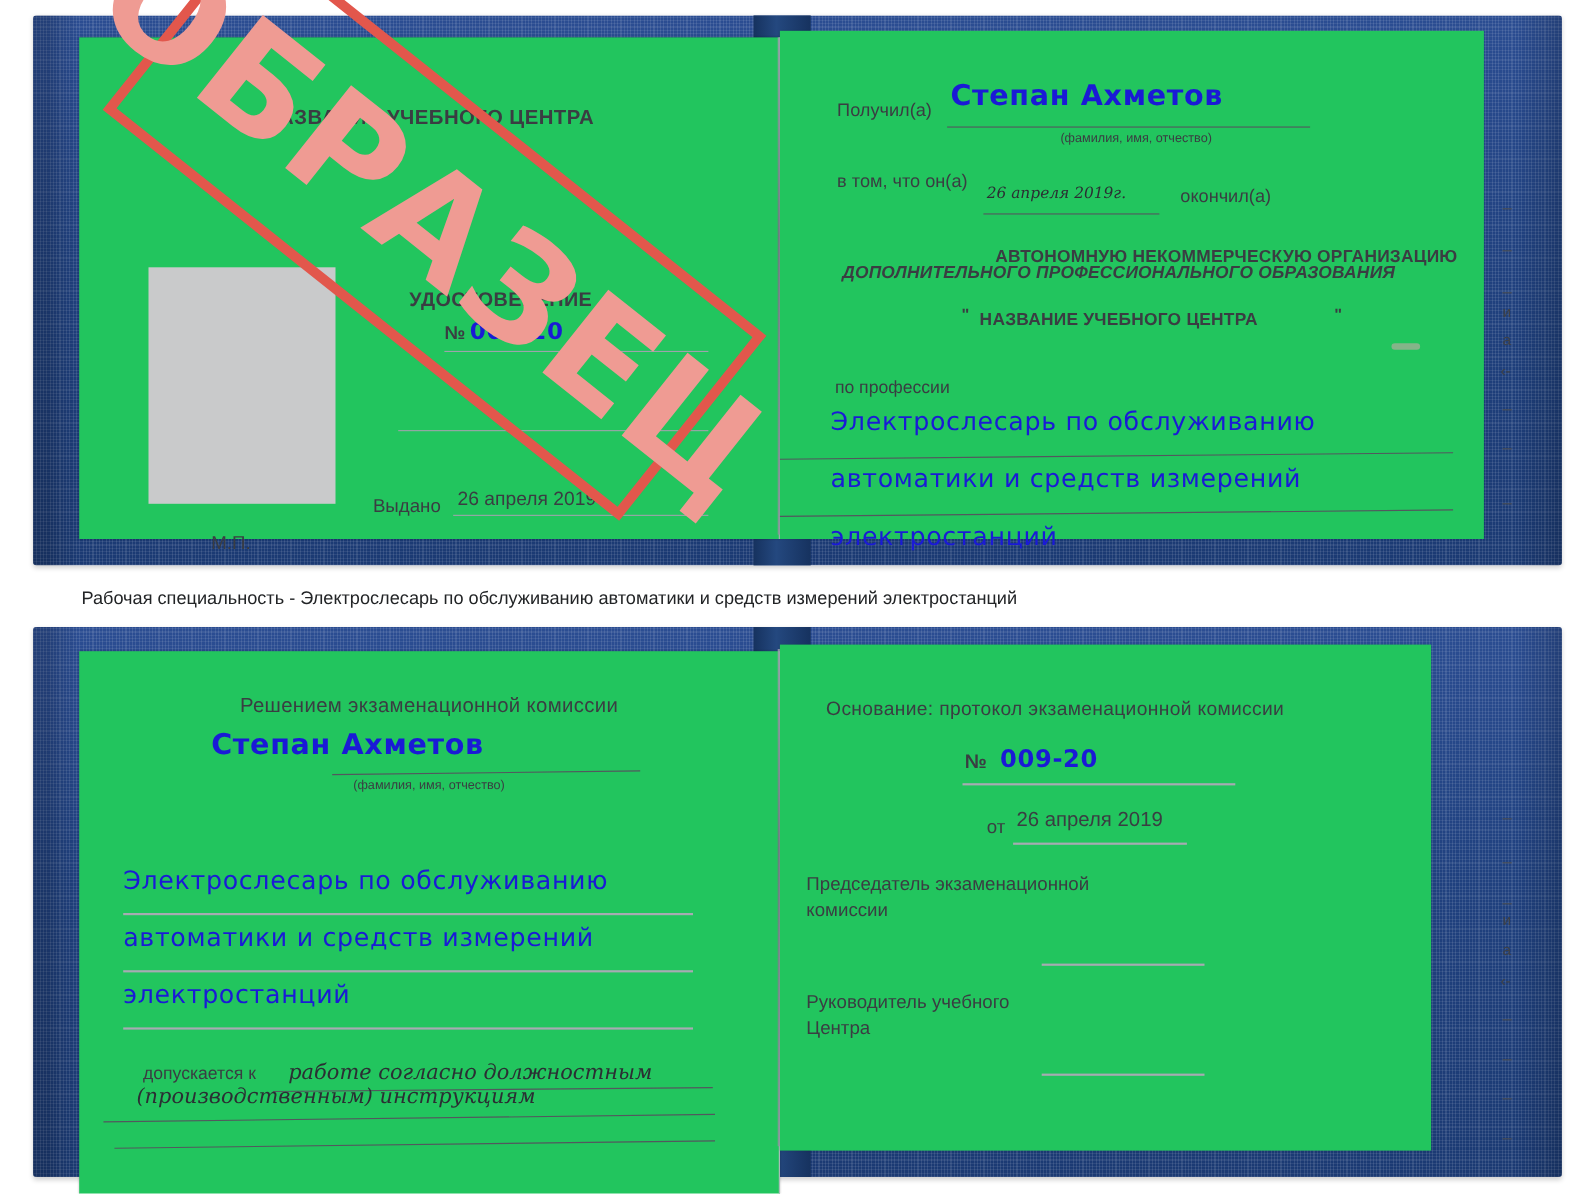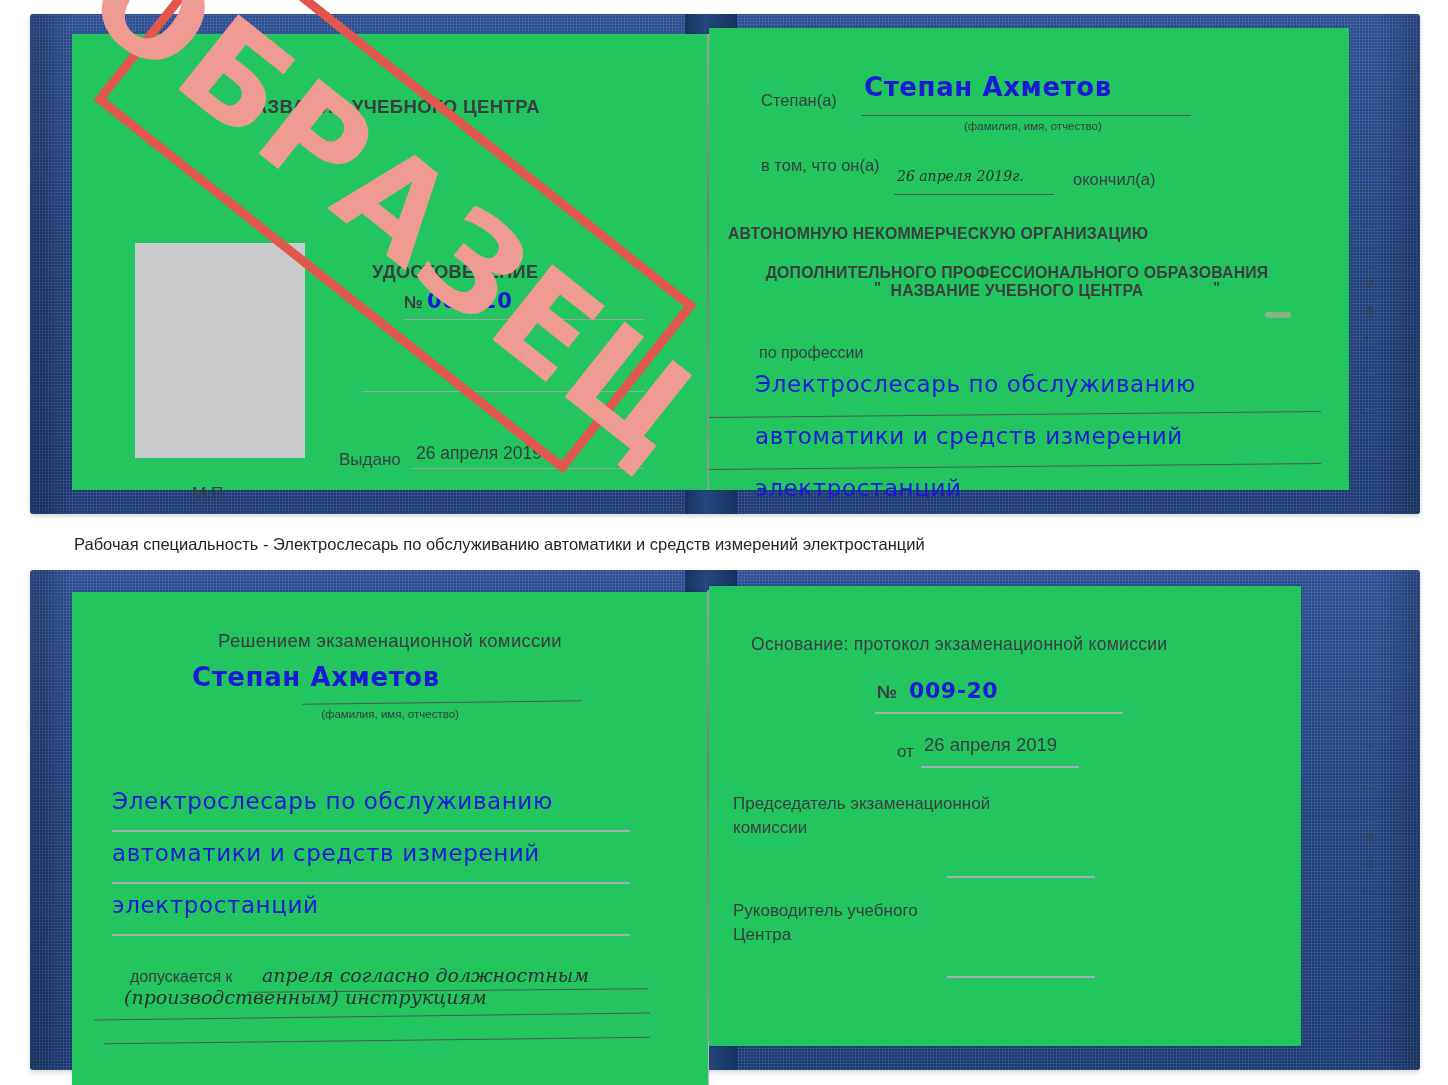--- a/index.html
+++ b/index.html
@@ -127,32 +127,32 @@
     <div class="t" style="left:267px;top:416px;font-size:17px;">Выдано</div>
     <div class="t" style="left:344px;top:409px;font-size:17.5px;">26 апреля 2019</div>
     <div class="rule soft" style="left:340px;top:434px;width:232px;"></div>
 
     <div class="t" style="left:120px;top:450px;font-size:17px;">М.П.</div>
   </div>
 
   <div class="page" style="left:679px;top:14px;width:640px;height:462px;">
     <div class="crease" style="left:-2px;top:6px;height:452px;"></div>
 
-    <div class="t" style="left:52px;top:63px;font-size:16.5px;">Степан(а)</div>
+    <div class="t" style="left:52px;top:63px;font-size:16.5px;">Получил(а)</div>
     <div class="t hand" style="left:155px;top:44px;font-size:26px;font-weight:bold;">Степан Ахметов</div>
     <div class="rule dark" style="left:152px;top:87px;width:330px;"></div>
     <div class="t" style="left:255px;top:92px;font-size:11.5px;">(фамилия, имя, отчество)</div>
 
     <div class="t" style="left:52px;top:128px;font-size:16.5px;">в том, что он(а)</div>
     <div class="hand-slant t" style="left:188px;top:140px;font-size:14px;">26 апреля 2019г.</div>
     <div class="rule dark" style="left:185px;top:166px;width:160px;"></div>
     <div class="t" style="left:364px;top:142px;font-size:16.5px;">окончил(а)</div>
 
-    <div class="t caps" style="left:0;top:197px;width:616px;text-align:left;font-size:15.8px;font-weight:bold;margin-left:19px;">АВТОНОМНУЮ НЕКОММЕРЧЕСКУЮ ОРГАНИЗАЦИЮ</div>
-    <div class="t caps" style="left:0;top:236px;width:616px;text-align:center;font-size:15.8px;font-weight:bold;">ДОПОЛНИТЕЛЬНОГО ПРОФЕССИОНАЛЬНОГО ОБРАЗОВАНИЯ</div>
+    <div class="t caps" style="left:0;top:197px;width:616px;text-align:right;font-size:15.8px;font-weight:bold;">АВТОНОМНУЮ НЕКОММЕРЧЕСКУЮ ОРГАНИЗАЦИЮ</div>
+    <div class="t caps" style="left:0;top:212px;width:616px;text-align:center;font-size:15.8px;font-weight:bold;font-style:italic;">ДОПОЛНИТЕЛЬНОГО ПРОФЕССИОНАЛЬНОГО ОБРАЗОВАНИЯ</div>
     <div class="t" style="left:165px;top:250px;font-size:15px;font-weight:bold;">"</div>
     <div class="t caps" style="left:0;top:254px;width:616px;text-align:center;font-size:15.8px;font-weight:bold;">НАЗВАНИЕ УЧЕБНОГО ЦЕНТРА</div>
     <div class="t" style="left:504px;top:250px;font-size:15px;font-weight:bold;">"</div>
 
     <div class="pinkdot" style="left:556px;top:284px;"></div>
 
     <div class="t" style="left:50px;top:316px;font-size:16px;">по профессии</div>
 
     <div class="t hand" style="left:46px;top:343px;font-size:23px;">Электрослесарь по обслуживанию</div>
     <div class="rule dark" style="left:0;top:386px;width:612px;transform:rotate(-0.55deg);"></div>
@@ -202,21 +202,21 @@
     <div class="t hand" style="left:40px;top:196px;font-size:23px;">Электрослесарь по обслуживанию</div>
     <div class="rule soft" style="left:40px;top:238px;width:518px;height:2px;background:#a7abb2;"></div>
 
     <div class="t hand" style="left:40px;top:248px;font-size:23px;">автоматики и средств измерений</div>
     <div class="rule soft" style="left:40px;top:290px;width:518px;height:2px;background:#a7abb2;"></div>
 
     <div class="t hand" style="left:40px;top:300px;font-size:23px;">электростанций</div>
     <div class="rule soft" style="left:40px;top:342px;width:518px;height:2px;background:#a7abb2;"></div>
 
     <div class="t" style="left:58px;top:376px;font-size:16px;">допускается к</div>
-    <div class="hand-slant t" style="left:190px;top:372px;font-size:19px;">апреля согласно должностным</div>
+    <div class="hand-slant t" style="left:190px;top:372px;font-size:19px;">работе согласно должностным</div>
     <div class="rule dark" style="left:176px;top:398px;width:400px;transform:rotate(-0.5deg);"></div>
 
     <div class="hand-slant t" style="left:52px;top:394px;font-size:19px;">(производственным) инструкциям</div>
     <div class="rule dark" style="left:22px;top:424px;width:556px;transform:rotate(-0.7deg);"></div>
     <div class="rule dark" style="left:32px;top:448px;width:546px;transform:rotate(-0.7deg);"></div>
   </div>
 
   <div class="page" style="left:679px;top:16px;width:592px;height:460px;">
     <div class="crease" style="left:-2px;top:4px;height:452px;"></div>
 

